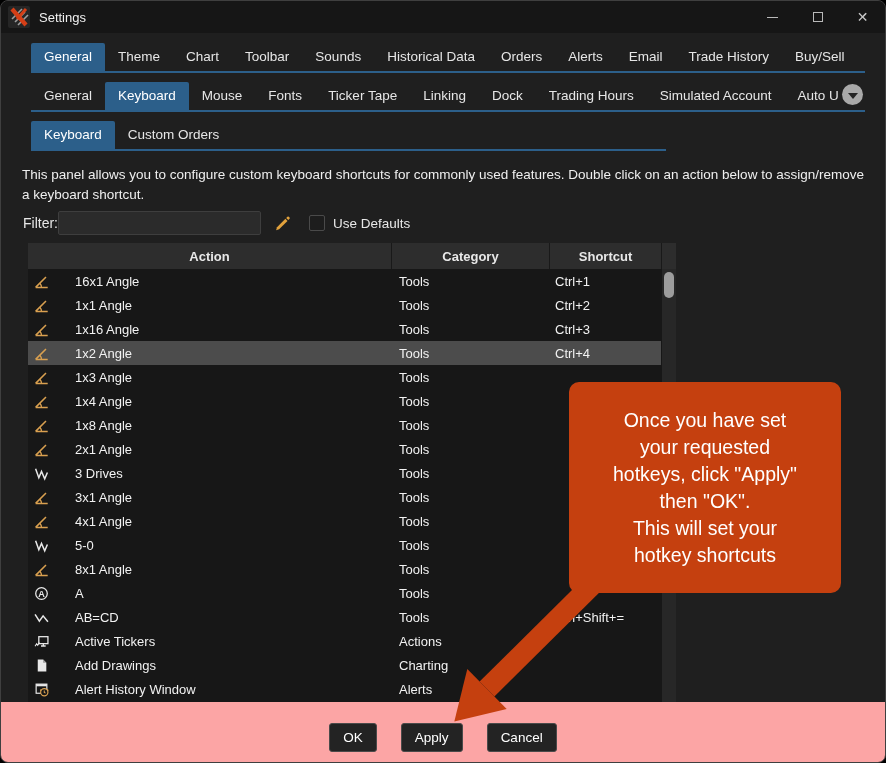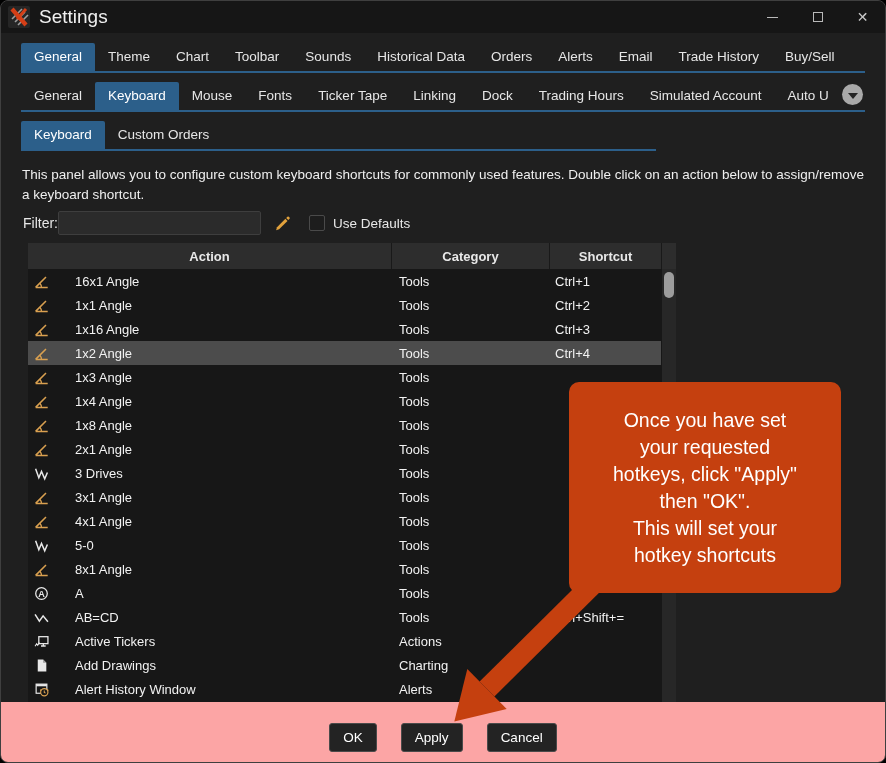--- a/index.html
+++ b/index.html
@@ -10,29 +10,29 @@
   }
   *{box-sizing:border-box;margin:0;padding:0;}
   html,body{background:#000;}
   body{font-family:"Liberation Sans","DejaVu Sans",sans-serif;color:#e8e8e8;}
   .window{position:relative;width:886px;height:763px;background:#1f1f1f;
     border:1px solid #3f3f3f;border-radius:8px;overflow:hidden;}
   
   .titlebar{position:absolute;left:0;top:0;right:0;height:32px;background:#161616;
     display:flex;align-items:center;}
   .logo{width:22px;height:22px;margin-left:7px;flex:0 0 auto;}
-  .title{margin-left:9px;font-size:19px;color:#f0f0f0;}
+  .title{margin-left:9px;font-size:13px;color:#f0f0f0;}
   .wincontrols{margin-left:auto;display:flex;height:100%;}
   .wc{width:45px;height:100%;display:flex;align-items:center;justify-content:center;color:#b9b9b9;cursor:default;}
   .wc .min{width:11px;height:1px;background:#b9b9b9;display:block;}
   .wc .max{width:10px;height:10px;border:1px solid #b9b9b9;display:block;}
   .wc .cls{font-size:14px;line-height:1;color:#c9c9c9;}
   
   .tabrow{position:absolute;display:flex;align-items:flex-end;height:30px;
-    border-bottom:2px solid var(--accent);font-size:13.5px;}
+    border-bottom:2px solid var(--accent);font-size:13.5px;margin-left:10px;}
   .tabrow .tab{padding:0 13px;height:28px;line-height:28px;color:#e6e6e6;white-space:nowrap;cursor:default;border-radius:2px 2px 0 0;}
   .tabrow .tab.selected{background:var(--accent);color:#fff;}
   #tabs1{left:20px;right:20px;top:42px;}
   #tabs2{left:20px;right:20px;top:81px;}
   #tabs3{left:20px;top:120px;width:635px;}
   .overflow-btn{position:absolute;right:2px;bottom:5px;width:21px;height:21px;border-radius:50%;
     background:#a9a9a9;display:flex;align-items:center;justify-content:center;}
   .overflow-btn .caret{width:0;height:0;border-left:5px solid transparent;border-right:5px solid transparent;
     border-top:6px solid #242424;margin-top:2px;}
   

